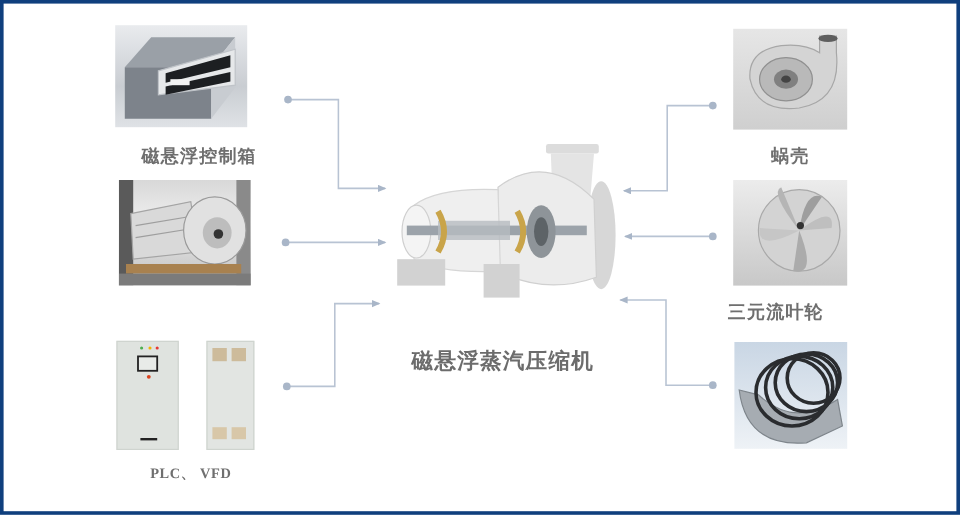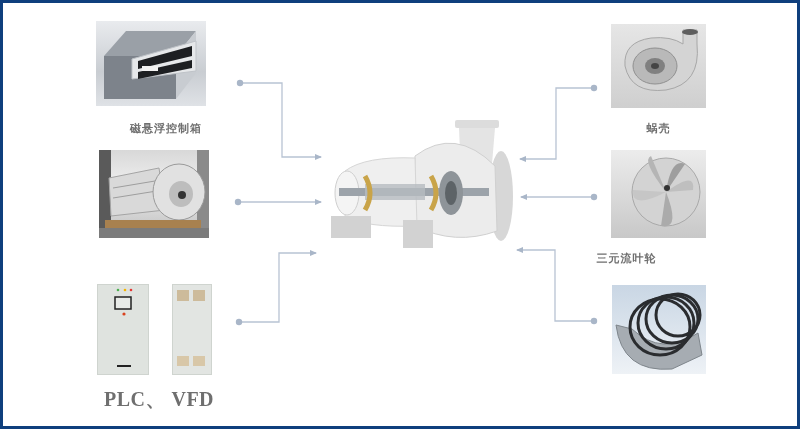--- a/index.html
+++ b/index.html
@@ -1,21 +1,21 @@
 <!DOCTYPE html>
 <html><head>
 <meta charset="utf-8">
 <style>
   html, body { margin:0; padding:0; }
   body { width:800px; height:429px; overflow:hidden; background:#ffffff; font-family:"DejaVu Sans","Liberation Sans",sans-serif; }
   .frame { position:relative; width:800px; height:429px; box-sizing:border-box; border:3px solid #0f3f7d; background:#ffffff; overflow:hidden; }
   .abs { position:absolute; }
   .photo { position:absolute; overflow:hidden; }
-  .label { position:absolute; color:#6f6f6f; font-weight:bold; font-size:11px; letter-spacing:1px; white-space:nowrap; text-align:center; }
-  .label.serif { font-family:"Liberation Serif","DejaVu Serif",serif; font-size:20px; letter-spacing:0.5px; }
+  .label { position:absolute; color:#6f6f6f; font-weight:bold; font-size:15px; letter-spacing:1px; white-space:nowrap; text-align:center; }
+  .label.serif { font-family:"Liberation Serif","DejaVu Serif",serif; font-size:12px; letter-spacing:0.5px; }
   .center-label { position:absolute; color:#6c6c6c; font-weight:bold; font-size:18px; letter-spacing:1px; white-space:nowrap; }
   svg.connectors { position:absolute; left:0; top:0; }
 </style>
 </head>
 <body>
 
 <div class="frame">
 
   <svg class="connectors" width="800" height="429">
     <defs>
@@ -100,20 +100,21 @@
       <rect x="78" y="104" width="30" height="28" fill="#d2d2d2"></rect>
       <ellipse cx="22" cy="77" rx="12" ry="22" fill="#f4f4f4" stroke="#cfcfcf"></ellipse>
       <rect x="14" y="72" width="150" height="8" fill="#9ca3aa"></rect>
       <rect x="40" y="68" width="60" height="16" fill="#b7bcc1" opacity="0.8"></rect>
       <path d="M40,60 Q50,77 40,94" stroke="#c9a449" stroke-width="5" fill="none"></path>
       <path d="M106,60 Q116,77 106,94" stroke="#c9a449" stroke-width="5" fill="none"></path>
       <ellipse cx="126" cy="77" rx="12" ry="22" fill="#8e9499"></ellipse>
       <ellipse cx="126" cy="77" rx="6" ry="12" fill="#5d6367"></ellipse>
     </svg>
   </div>
+  <div class="center-label" style="left:340px;top:286px;">磁悬浮蒸汽压缩机</div>
 
   <div class="photo" style="left:608px;top:21px;width:95px;height:84px;background:linear-gradient(180deg,#e6e6e6,#cfcfcf);">
     <svg width="95" height="84" viewBox="0 0 95 84">
       <path d="M72,6 L86,6 L86,20 Q90,60 55,66 Q20,70 14,42 Q12,18 40,14 Q60,12 72,20 Z" fill="#d4d4d4" stroke="#a7a7a7"></path>
       <ellipse cx="79" cy="8" rx="8" ry="3" fill="#5e5e5e"></ellipse>
       <ellipse cx="44" cy="42" rx="22" ry="18" fill="#b9b9b9" stroke="#909090"></ellipse>
       <ellipse cx="44" cy="42" rx="10" ry="8" fill="#808080"></ellipse>
       <ellipse cx="44" cy="42" rx="4" ry="3" fill="#444"></ellipse>
     </svg>
   </div>
@@ -123,21 +124,21 @@
     <svg width="95" height="88" viewBox="0 0 95 88">
       <circle cx="55" cy="42" r="34" fill="#d3d3d3" stroke="#a9a9a9"></circle>
       <path d="M55,42 Q30,10 40,6 Z" fill="#b5b5b5"></path>
       <path d="M55,42 Q85,20 82,40 Z" fill="#bfbfbf"></path>
       <path d="M55,42 Q70,80 50,76 Z" fill="#ababab"></path>
       <path d="M55,42 Q20,60 22,40 Z" fill="#c6c6c6"></path>
       <path d="M55,42 Q60,8 74,14 Z" fill="#9e9e9e"></path>
       <circle cx="56" cy="38" r="3" fill="#333"></circle>
     </svg>
   </div>
-  <div class="label" style="left:576px;top:248px;width:95px;">三元流叶轮</div>
+  <div class="label" style="left:596px;top:248px;width:95px;">三元流叶轮</div>
 
   <div class="photo" style="left:609px;top:282px;width:94px;height:89px;background:linear-gradient(180deg,#c9d6e4,#eef2f6);">
     <svg width="94" height="89" viewBox="0 0 94 89">
       <path d="M4,40 Q10,88 60,84 L90,70 L86,48 Q50,72 20,44 Z" fill="#a6acb2" stroke="#7e858b"></path>
       <g fill="none" stroke="#2a2c2f" stroke-width="3">
         <ellipse cx="48" cy="42" rx="30" ry="28"></ellipse>
         <ellipse cx="54" cy="38" rx="28" ry="26"></ellipse>
         <ellipse cx="60" cy="34" rx="26" ry="24"></ellipse>
         <ellipse cx="66" cy="30" rx="22" ry="21"></ellipse>
       </g>

